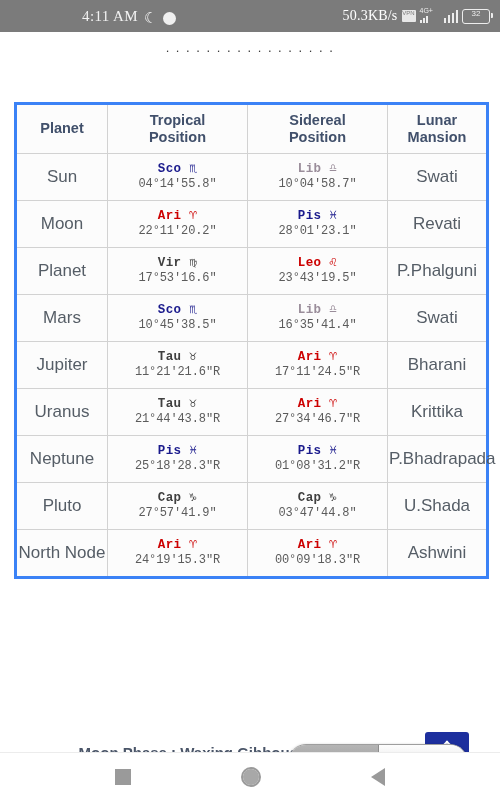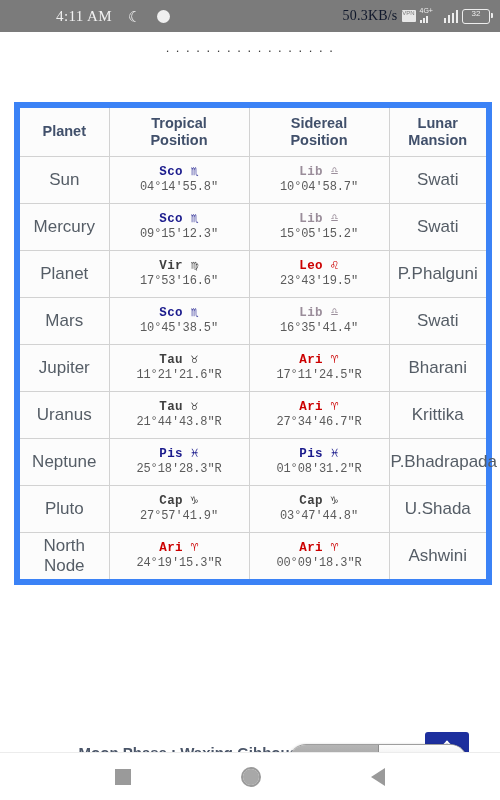--- a/index.html
+++ b/index.html
@@ -26,23 +26,23 @@
     width: 500px;
     height: 32px;
     background: #7b7b7b;
     display: flex;
     align-items: center;
     box-sizing: border-box;
     padding: 0 10px;
   }
   .sb-left {
     display: flex;
-    align-items: center;
-    gap: 16px;
-    margin-left: 46px;
+    align-items: flex-end;
+    gap: 6px;
+    margin-left: 72px;
   }
   .sb-time {
     color: #f2f2f2;
     font-family: "Liberation Serif", serif;
     font-size: 15px;
     letter-spacing: 0.4px;
   }
   .moon-glyph {
     color: #f0f0f0;
     font-size: 15px;
@@ -54,21 +54,21 @@
     background: #f0f0f0;
     display: inline-block;
   }
   .sb-right {
     margin-left: auto;
     display: flex;
     align-items: center;
     gap: 4px;
   }
   .sb-speed {
-    color: #0f172a;
+    color: #ffffff;
     font-family: "Liberation Serif", serif;
     font-size: 14px;
     letter-spacing: 0.2px;
   }
   .vpn-box {
     width: 14px; height: 12px;
     background: #e8e8e8;
     color: #7b7b7b;
     font-size: 6px;
     line-height: 6px;
@@ -143,21 +143,21 @@
     position: absolute;
     top: 70px;
     left: 14px;
     width: 472px;
   }
   table.eph {
     border-collapse: collapse;
     width: 472px;
     table-layout: fixed;
     background: #fbfbfb;
-    border: 6px solid #3b82f6;
+    border: 3px solid #3b82f6;
   }
   table.eph th, table.eph td {
     border: 1px solid #d2d2d2;
     text-align: center;
     vertical-align: middle;
     background: #fcfcfc;
   }
   table.eph th {
     height: 46px;
     color: #41506b;
@@ -402,30 +402,30 @@
                 <span class="pos-sign sign-water">Sco ♏</span>
                 <span class="pos-deg">04°14'55.8"</span>
               </td>
               <td class="pos-cell">
                 <span class="pos-sign sign-air">Lib ♎</span>
                 <span class="pos-deg">10°04'58.7"</span>
               </td>
               <td class="cell-mansion">Swati</td>
             </tr>
             <tr>
-              <td class="cell-planet">Mercury</td>
-              <td class="pos-cell">
-                <span class="pos-sign sign-water">Sco ♏</span>
-                <span class="pos-deg">09°15'12.3"</span>
-              </td>
-              <td class="pos-cell">
-                <span class="pos-sign sign-air">Lib ♎</span>
-                <span class="pos-deg">15°05'15.2"</span>
-              </td>
-              <td class="cell-mansion">Swati</td>
+              <td class="cell-planet">Moon</td>
+              <td class="pos-cell">
+                <span class="pos-sign sign-fire">Ari ♈</span>
+                <span class="pos-deg">22°11'20.2"</span>
+              </td>
+              <td class="pos-cell">
+                <span class="pos-sign sign-water">Pis ♓</span>
+                <span class="pos-deg">28°01'23.1"</span>
+              </td>
+              <td class="cell-mansion">Revati</td>
             </tr>
             <tr>
               <td class="cell-planet">Planet</td>
               <td class="pos-cell">
                 <span class="pos-sign sign-earth">Vir ♍</span>
                 <span class="pos-deg">17°53'16.6"</span>
               </td>
               <td class="pos-cell">
                 <span class="pos-sign sign-fire">Leo ♌</span>
                 <span class="pos-deg">23°43'19.5"</span>

